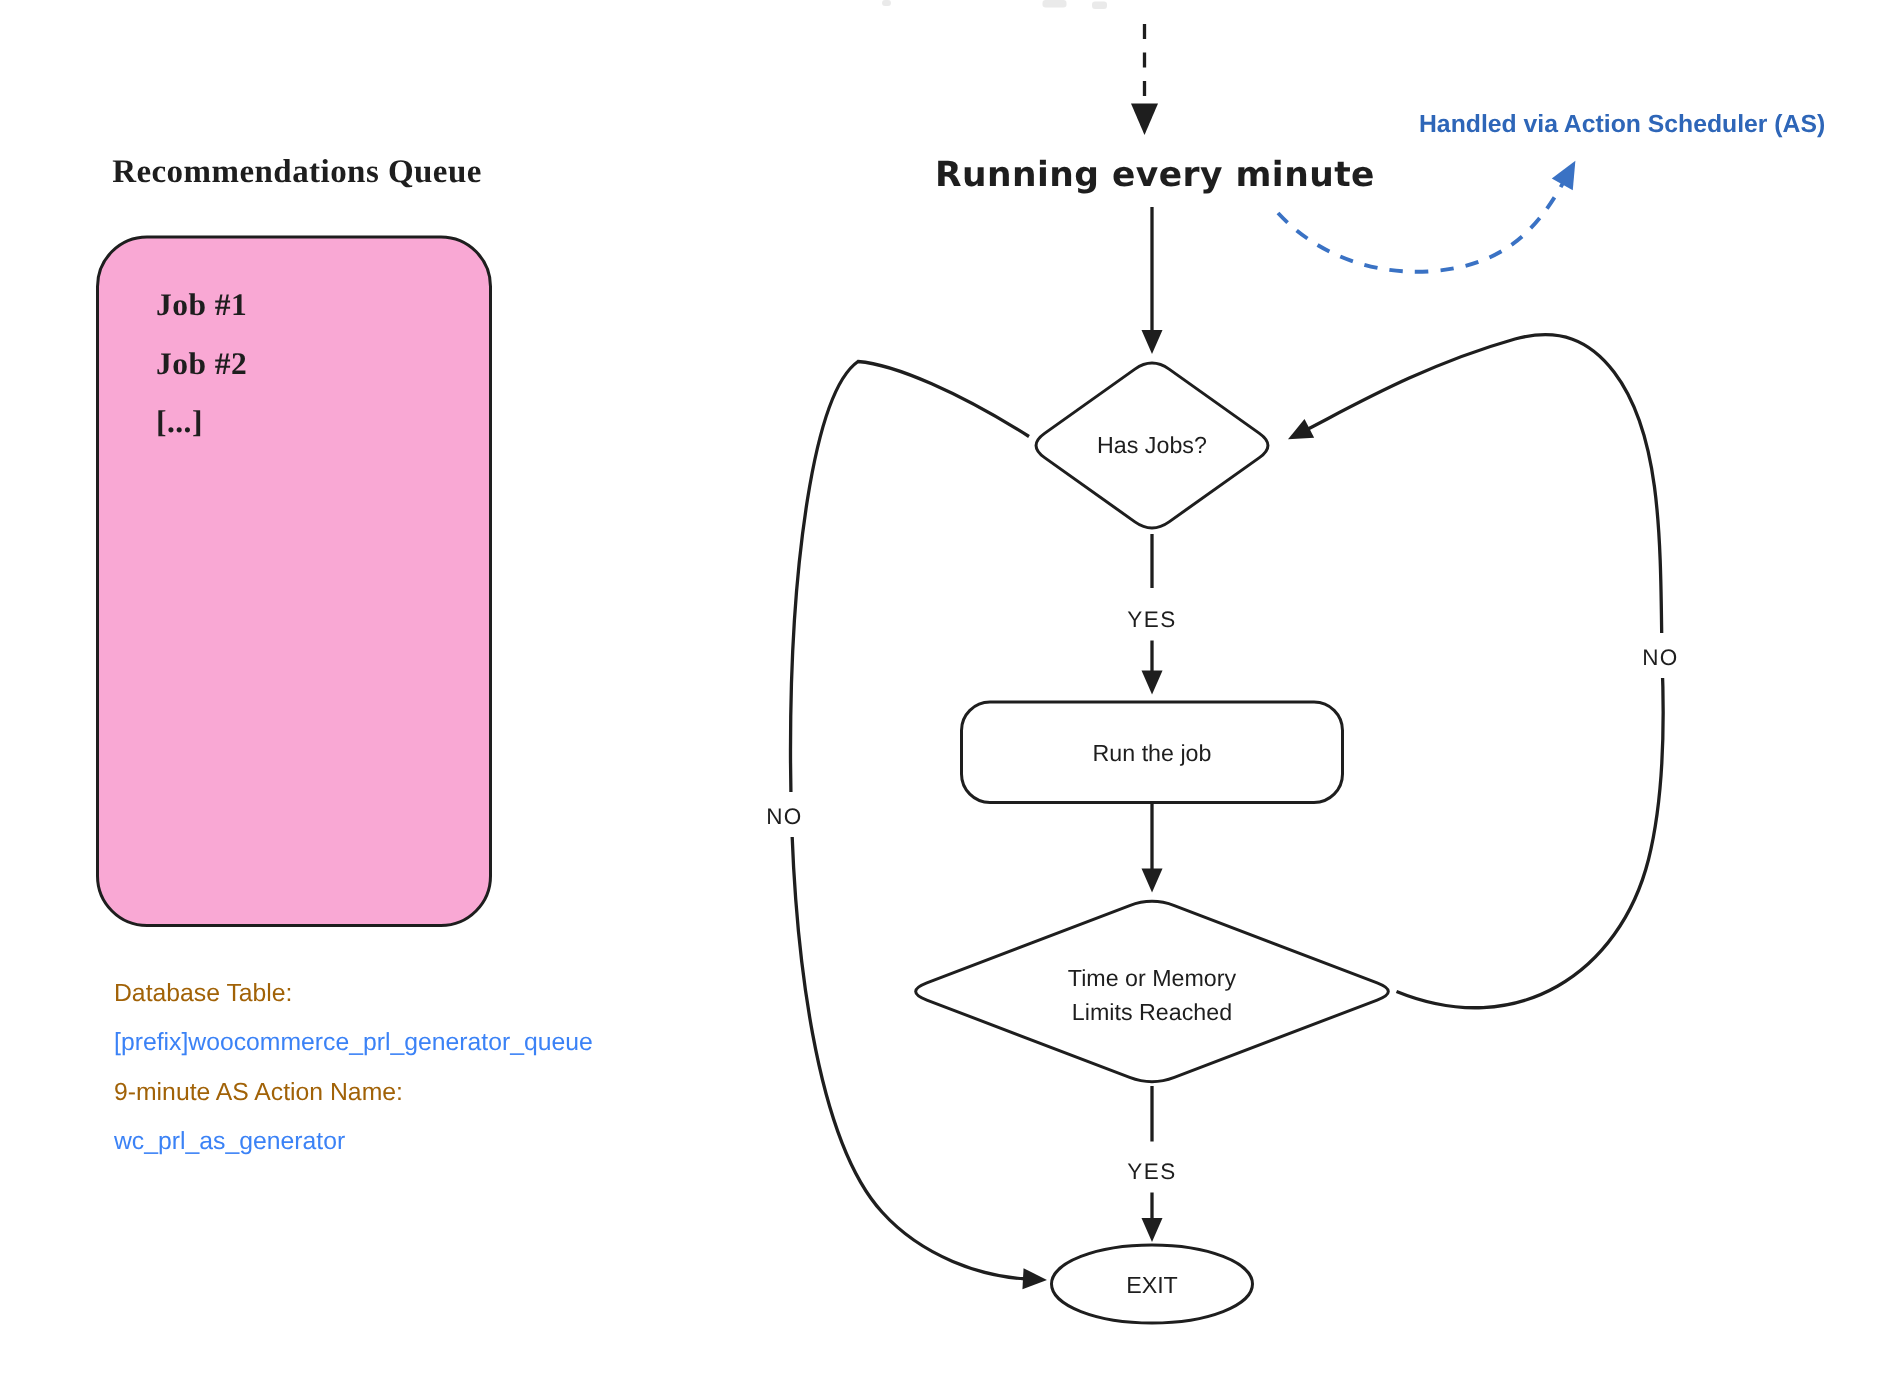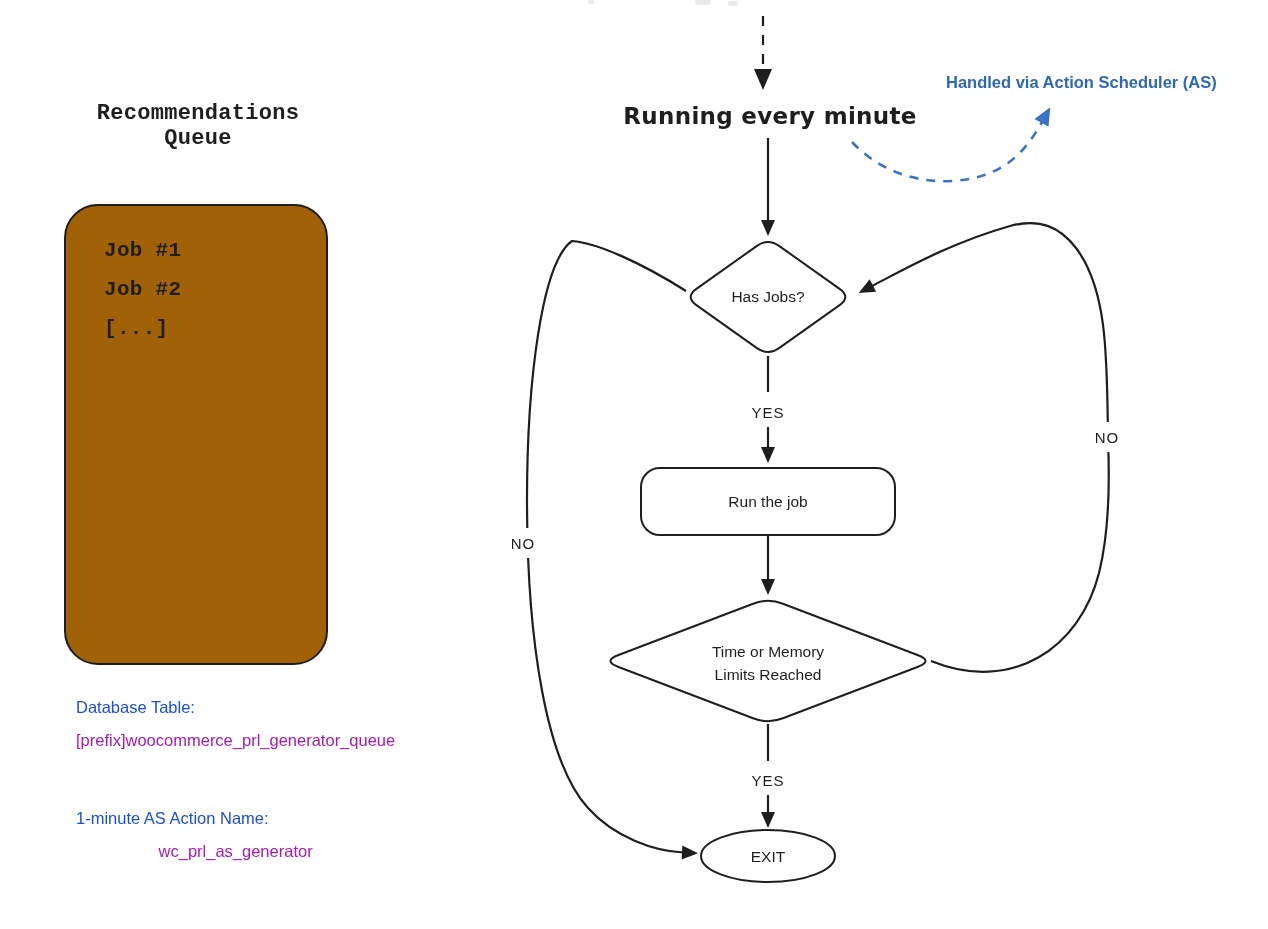--- a/index.html
+++ b/index.html
@@ -2,37 +2,37 @@
 <html><head>
 <meta charset="utf-8">
 <style>
   html,body { margin:0; padding:0; background:#ffffff; }
   .canvas {
     position:relative; width:1268px; height:929px;
     background:#ffffff; overflow:hidden;
     font-family:"Liberation Sans", sans-serif;
     color:#1e1e1e;
   }
-  .hand { font-family:Liberation Mono, monospace; font-weight:600; letter-spacing:.3px; }
+  .hand { font-family:Liberation Serif, serif; font-weight:600; letter-spacing:.3px; }
 
   
   .queue-title {
     position:absolute; left:64px; top:101px; width:268px;
     text-align:center; font-size:22px; color:#1e1e1e;
   }
   .queue-box {
     position:absolute; left:64px; top:157px; width:264px; height:461px;
-    border:2px solid #1e1e1e; border-radius:34px; background:#a16207;
-    box-sizing:border-box; padding:25px 0 0 38px;margin-top:47px;
+    border:2px solid #1e1e1e; border-radius:34px; background:#f9a8d4;
+    box-sizing:border-box; padding:25px 0 0 38px;
   }
   .queue-item { font-size:21px; line-height:39px; color:#1e1e1e; }
 
   .meta-block { position:absolute; left:76px; top:646px; font-size:16.5px; line-height:33px; }
-  .meta-label { color:#1d4ed8;margin-top:45px; }
-  .meta-value { color:#a21caf;text-align:center; }
+  .meta-label { color:#a16207; }
+  .meta-value { color:#3b82f6; }
 
   
   .artifact { position:absolute; background:#d9d9d9; opacity:.55; border-radius:2px; }
 
   svg.flow { position:absolute; left:0; top:0; width:1268px; height:929px; }
 
   .edge { stroke:#1e1e1e; stroke-width:2.2; fill:none; }
   .shape { stroke:#1e1e1e; stroke-width:2; fill:#ffffff; }
   .node-label { font-family:"Liberation Sans", sans-serif; font-size:15.5px; fill:#1e1e1e; }
   .edge-label { font-family:"Liberation Sans", sans-serif; font-size:15px; letter-spacing:1px; fill:#1e1e1e; }
@@ -52,21 +52,21 @@
 
   <div class="queue-box">
     <div class="queue-item hand">Job #1</div>
     <div class="queue-item hand">Job #2</div>
     <div class="queue-item hand">[...]</div>
   </div>
 
   <div class="meta-block">
     <div class="meta-label">Database Table:</div>
     <div class="meta-value">[prefix]woocommerce_prl_generator_queue</div>
-    <div class="meta-label">1-minute AS Action Name:</div>
+    <div class="meta-label">9-minute AS Action Name:</div>
     <div class="meta-value">wc_prl_as_generator</div>
   </div>
 
   <svg class="flow" viewBox="0 0 1268 929">
     <defs>
       <marker id="ah" markerUnits="userSpaceOnUse" markerWidth="20" markerHeight="18" refX="2" refY="8" orient="auto">
         <path d="M1,1 L17,8 L1,15 Z" fill="#1e1e1e"></path>
       </marker>
       <marker id="ahBig" markerUnits="userSpaceOnUse" markerWidth="26" markerHeight="24" refX="2" refY="10" orient="auto">
         <path d="M1,1 L22,10 L1,19 Z" fill="#1e1e1e"></path>

